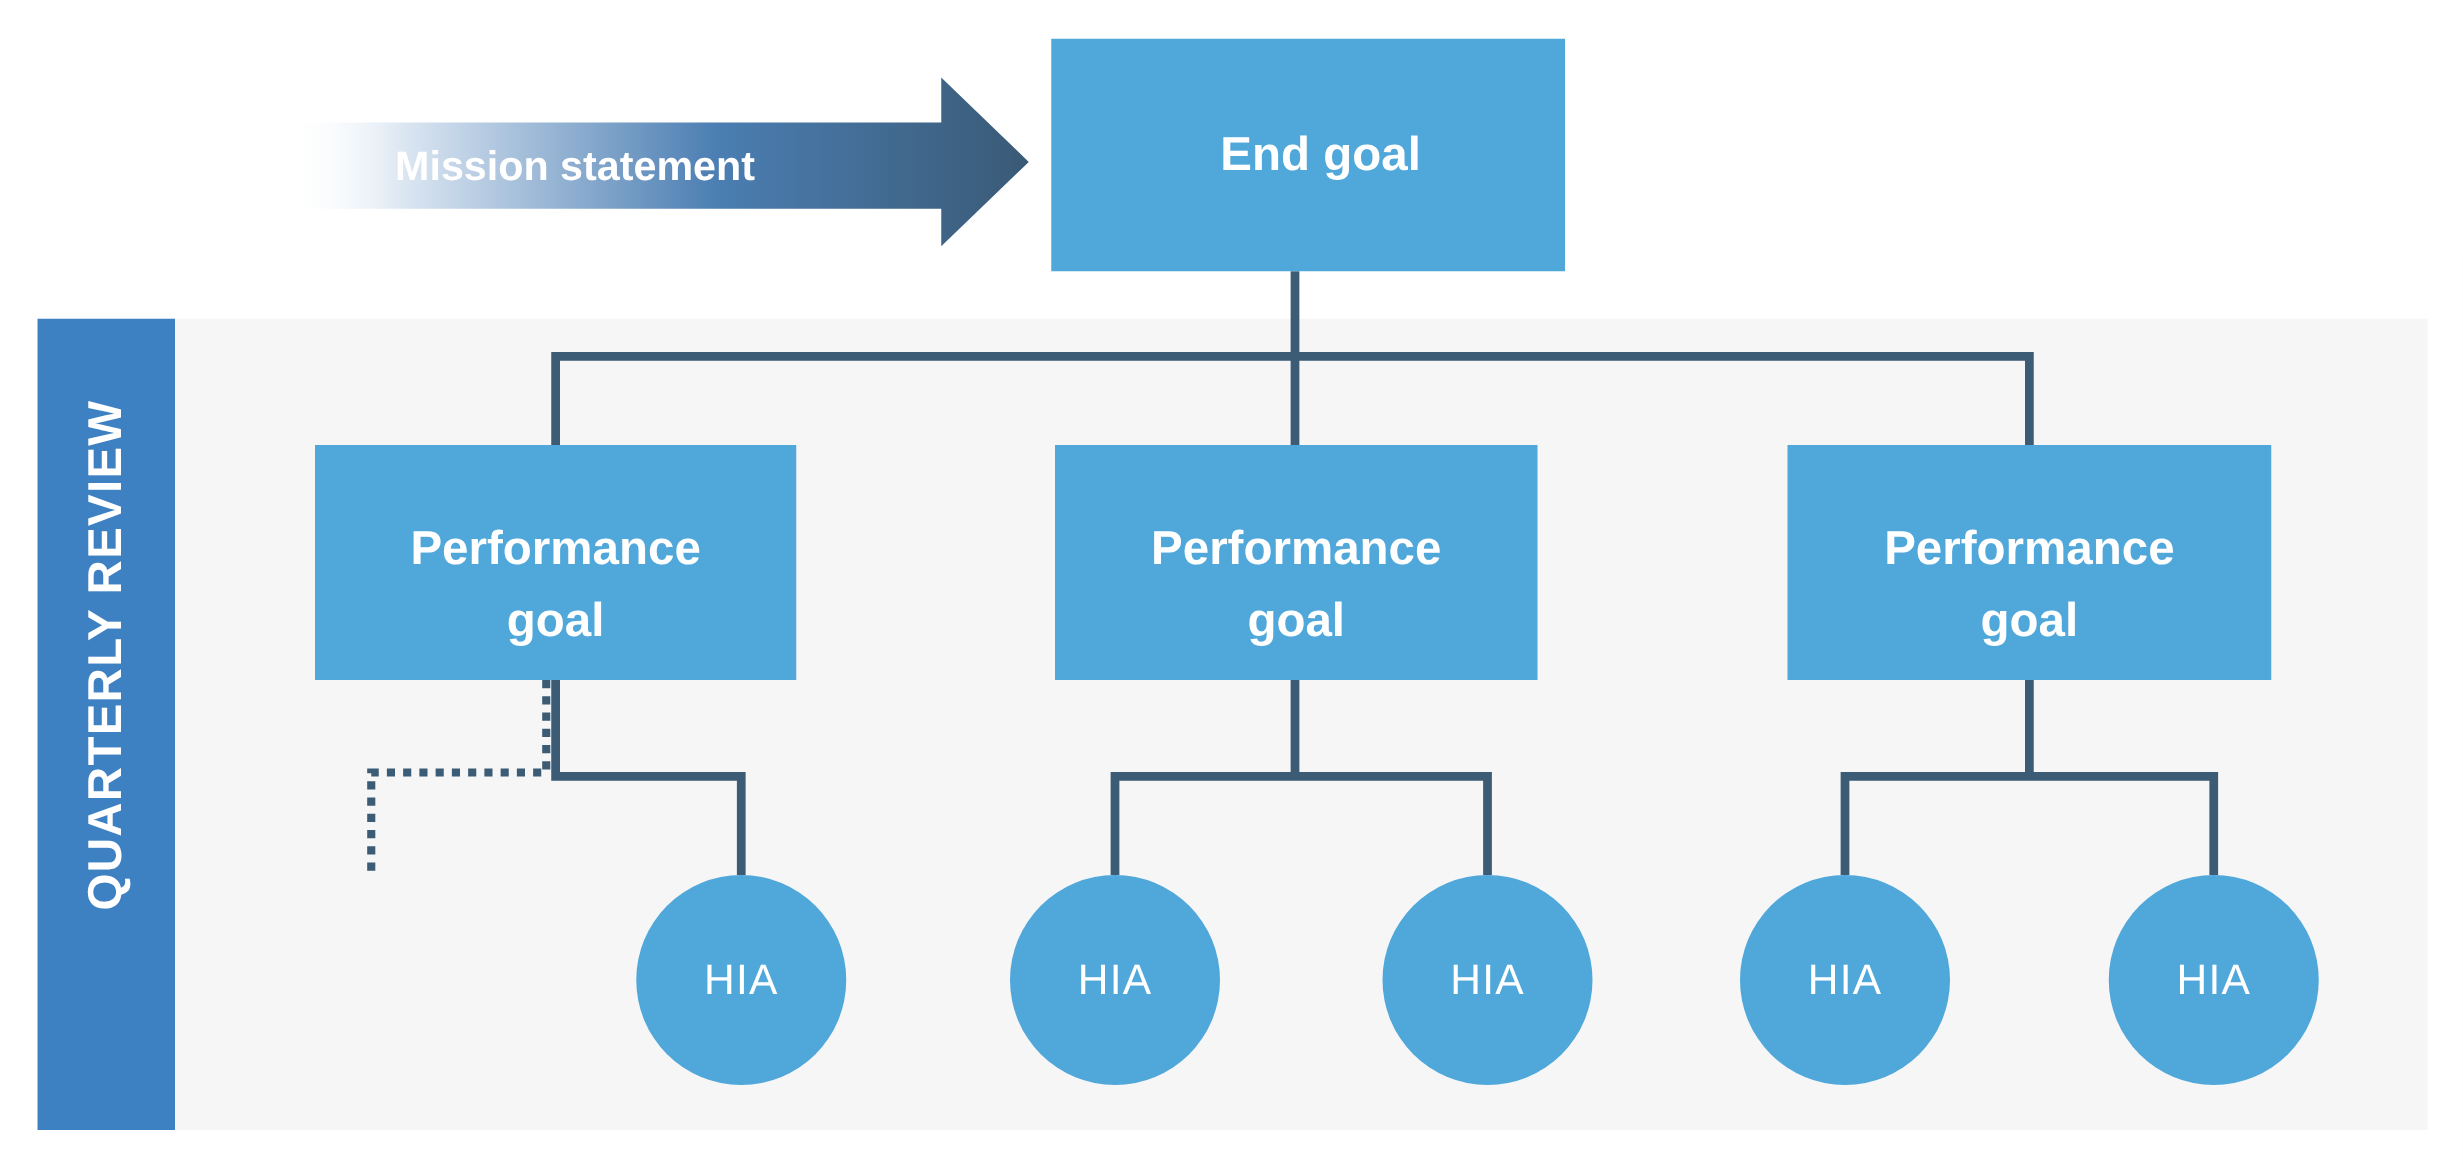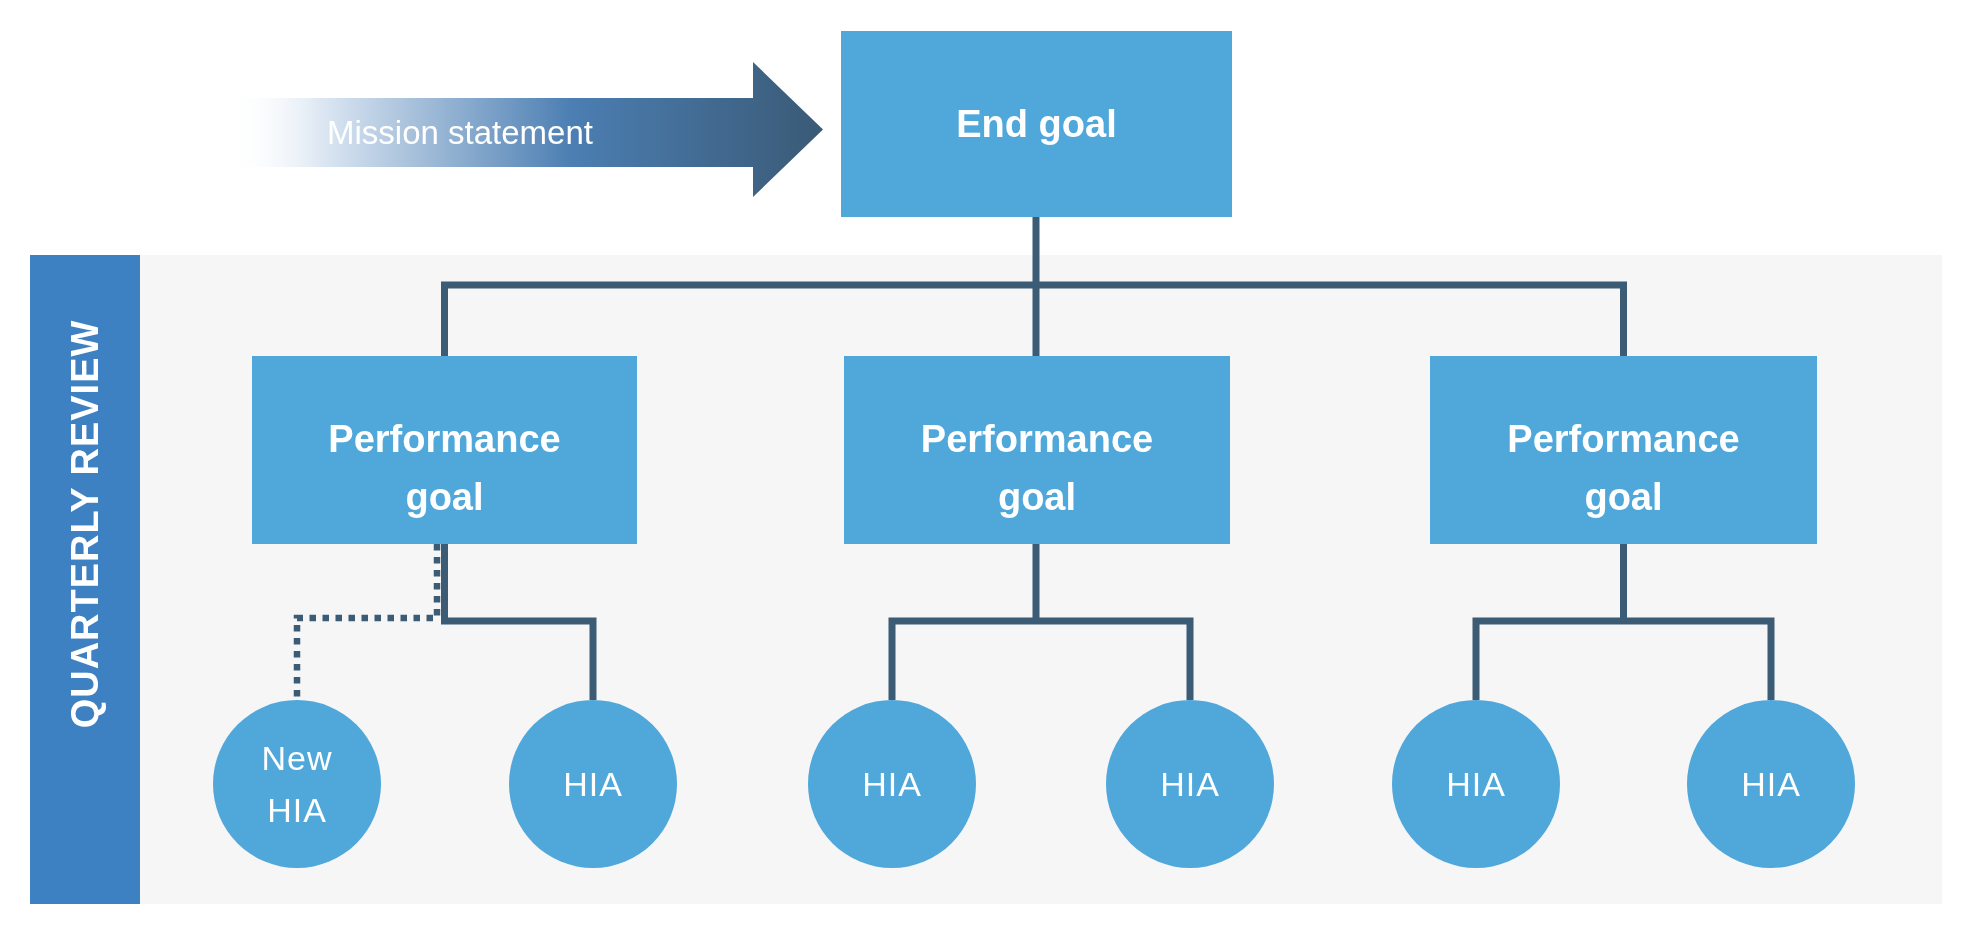--- a/index.html
+++ b/index.html
@@ -21,29 +21,29 @@
   .band-label{
     position:absolute;left:85px;top:524px;
     transform:translate(-50%,-50%) rotate(-90deg);
     white-space:nowrap;
     color:#ffffff;font-weight:bold;font-size:38px;letter-spacing:1px;
   }
   svg.connectors{position:absolute;left:0;top:0;}
   .arrow-label{
     position:absolute;left:240px;top:98px;width:440px;height:69px;
     display:flex;align-items:center;justify-content:center;
-    color:#ffffff;font-weight:normal;font-size:33px;white-space:nowrap;
+    color:#ffffff;font-weight:bold;font-size:33px;white-space:nowrap;
   }
   .node-box{
     position:absolute;
     background:#4fa7da;
     display:flex;align-items:center;justify-content:center;text-align:center;
     color:#ffffff;font-weight:bold;font-size:38px;line-height:58px;
   }
-  .end-goal{left:841px;top:31px;width:391px;height:186px;}
+  .end-goal{left:841px;top:31px;width:391px;height:186px;padding-left:20px;}
   .goal-0{left:252px;top:356px;width:385px;height:188px;}
   .goal-1{left:844px;top:356px;width:386px;height:188px;}
   .goal-2{left:1430px;top:356px;width:387px;height:188px;}
   .goal-inner{width:300px;margin-top:36px;}
   .circle{
     position:absolute;top:700px;width:168px;height:168px;border-radius:50%;
     background:#4fa7da;
     display:flex;align-items:center;justify-content:center;text-align:center;
     color:#ffffff;font-size:34px;line-height:52px;letter-spacing:1px;
   }
@@ -91,23 +91,20 @@
   <div class="node-box goal-0">
     <div class="goal-inner">Performance goal</div>
   </div>
   <div class="node-box goal-1">
     <div class="goal-inner">Performance goal</div>
   </div>
   <div class="node-box goal-2">
     <div class="goal-inner">Performance goal</div>
   </div>
 
-  <div class="circle c0">
-    <div class="inner">New HIA</div>
-  </div>
   <div class="circle c1">
     <div class="inner">HIA</div>
   </div>
   <div class="circle c2">
     <div class="inner">HIA</div>
   </div>
   <div class="circle c3">
     <div class="inner">HIA</div>
   </div>
   <div class="circle c4">

